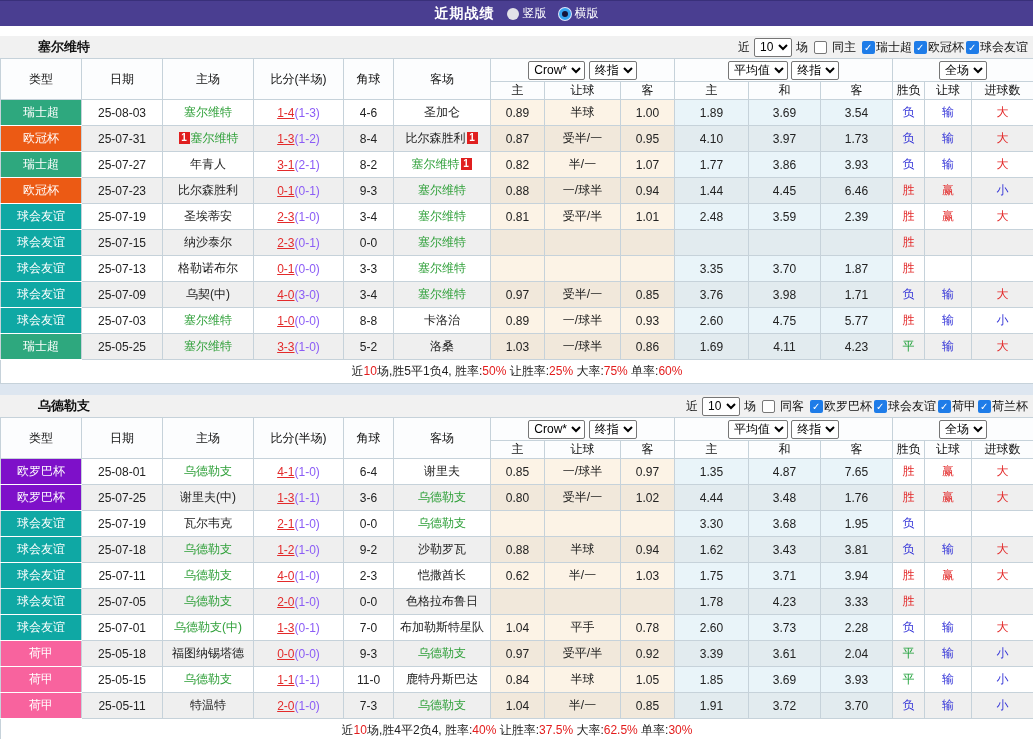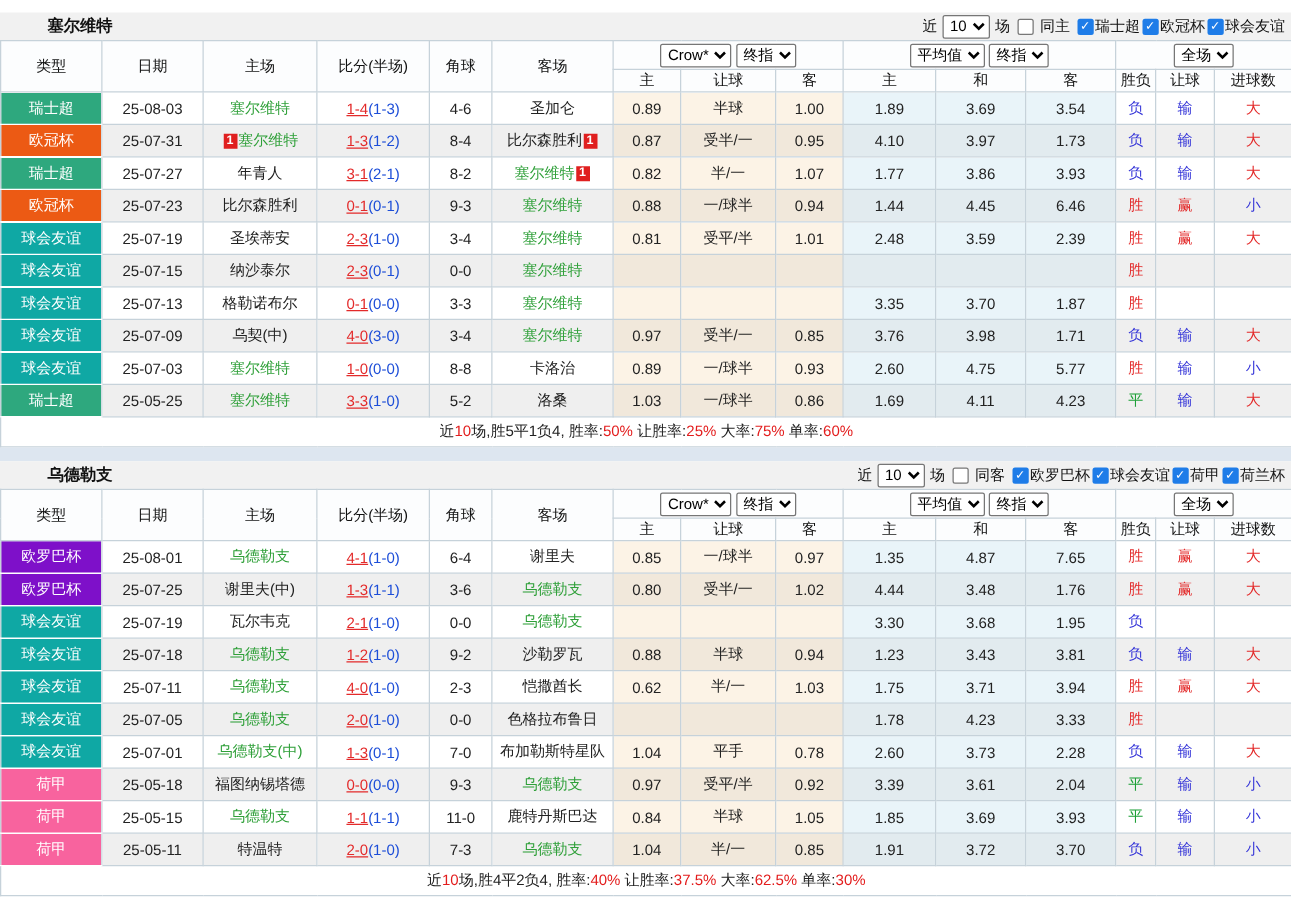--- a/index.html
+++ b/index.html
@@ -37,30 +37,41 @@
   tbody tr{height:26px;}
   tfoot tr{height:24px;}
   tbody tr:nth-child(even) td{background:#efefef;}
   td.cream{background:#fcf3e6;}
   tbody tr:nth-child(even) td.cream{background:#f1e8db;}
   td.lblue{background:#e9f4f9;}
   tbody tr:nth-child(even) td.lblue{background:#e2ebef;}
   td.type{color:#fff;border-bottom:1px solid #fff;}
   .green-team{color:#2fa039;}
   .score-main{color:#e32a2a;text-decoration:underline;}
-  .score-half{color:#1d4ed8;text-align:center;}
+  .score-half{color:#8b5cf6;text-align:center;}
   .card{display:inline-block;background:#e01f1f;color:#fff;font-size:10px;line-height:12px;width:11px;height:12px;text-align:center;vertical-align:1px;margin:0 1px;font-weight:bold;}
   tfoot td{background:#fff;font-size:12px;color:#222;}
   .red-num{color:#e31c1c;}
 </style>
 </head>
 <body>
 
 <div class="page">
 
+  <div class="topbar">
+    <span class="title">近期战绩</span>
+    <span class="radio-opt">
+      <span class="radio"></span>
+      <span>竖版</span>
+    </span>
+    <span class="radio-opt">
+      <span class="radio sel"></span>
+      <span>横版</span>
+    </span>
+  </div>
 
   <div class="gap-top"></div>
 
   <div class="section">
     <div class="strip">
       <span class="team-name">塞尔维特</span>
       <span class="filters">
         <span>近</span>
         <select><option>10</option></select>
         <span>场</span>
@@ -434,21 +445,21 @@
           <tr>
             <td class="type" style="background: rgb(15, 168, 164);">球会友谊</td>
             <td>25-07-18</td>
             <td><span class="green-team">乌德勒支</span></td>
             <td><span class="score-main">1-2</span><span class="score-half">(1-0)</span></td>
             <td>9-2</td>
             <td><span>沙勒罗瓦</span></td>
             <td class="cream">0.88</td>
             <td class="cream">半球</td>
             <td class="cream">0.94</td>
-            <td class="lblue">1.23</td>
+            <td class="lblue">1.62</td>
             <td class="lblue">3.43</td>
             <td class="lblue">3.81</td>
             <td style="color: rgb(52, 52, 216);">负</td>
             <td style="color: rgb(52, 52, 216);">输</td>
             <td style="color: rgb(227, 42, 42);">大</td>
           </tr>
           <tr>
             <td class="type" style="background: rgb(15, 168, 164);">球会友谊</td>
             <td>25-07-11</td>
             <td><span class="green-team">乌德勒支</span></td>

